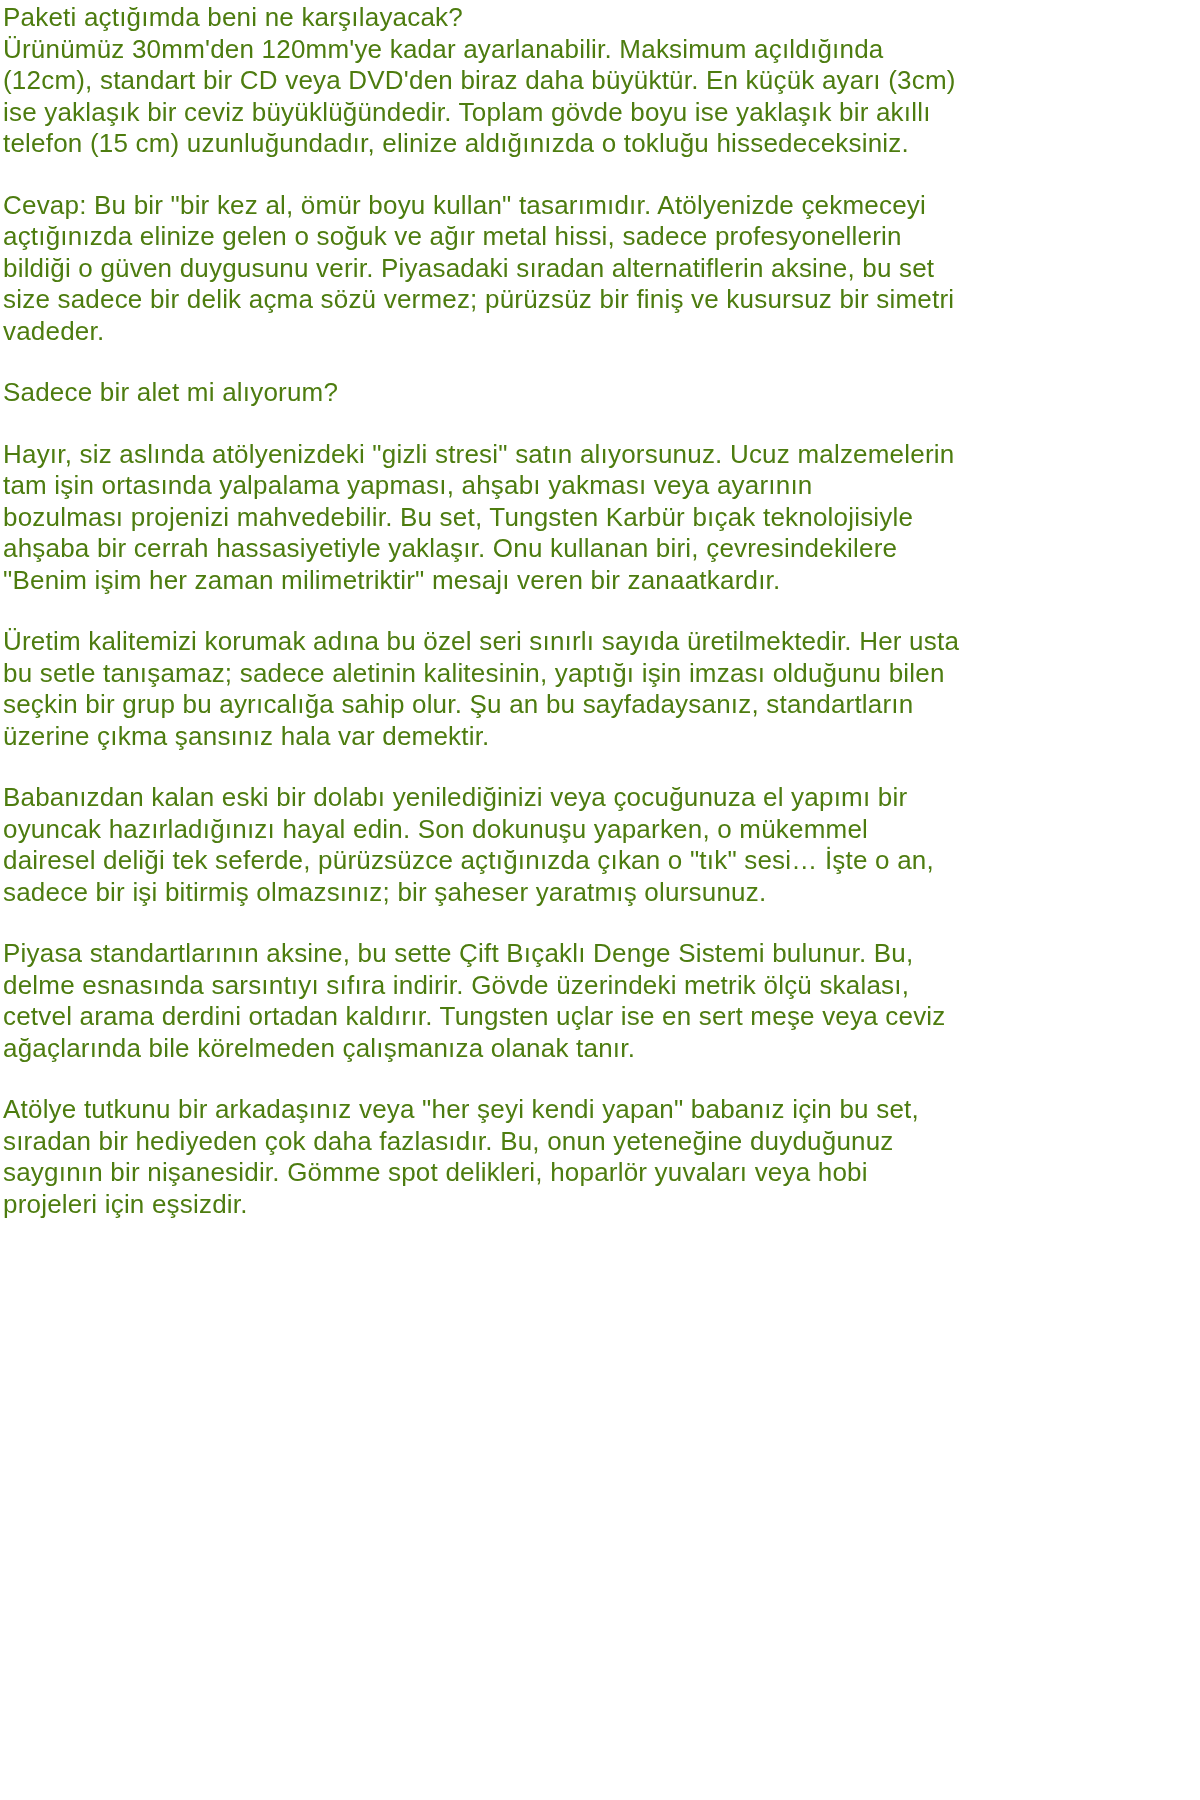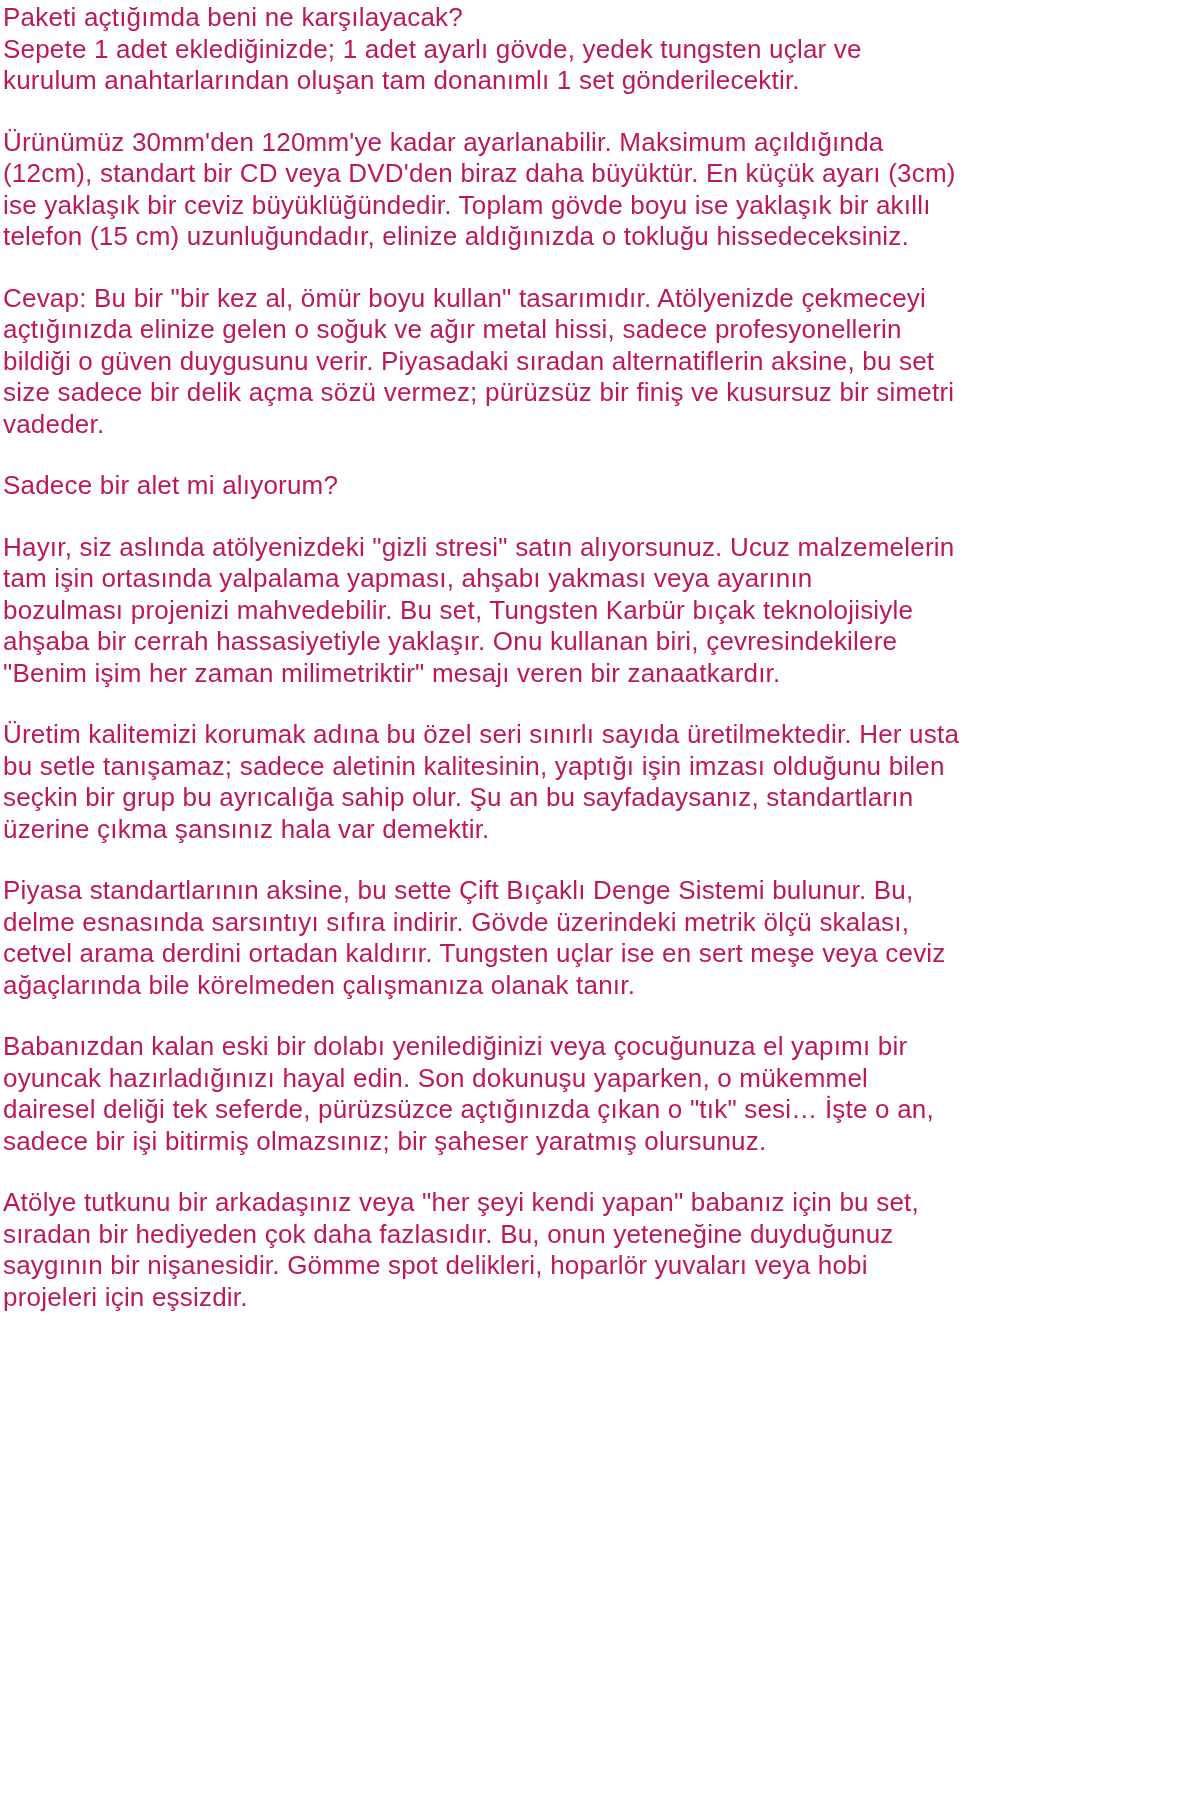--- a/index.html
+++ b/index.html
@@ -12,67 +12,65 @@
     height: 1800px;
     background: #ffffff;
     overflow: hidden;
     font-family: "Liberation Sans", sans-serif;
   }
   .doc {
     box-sizing: border-box;
     width: 1200px;
     height: 1646px;
     padding: 2px 2px 0 3px;
-    color: #be185d;
+    color: #4d7c0f;
     font-size: 26px;
     line-height: 31.5px;
     font-weight: 400;
     letter-spacing: 0.2px;
     overflow: hidden;
   }
   .doc p {
     margin: 0 0 30px 0;
     white-space: pre;      
     overflow: hidden;
   }
   .doc p.tight {
     margin-bottom: 0;      
   }
 </style>
 </head>
 <body>
 
 <main class="doc">
   <p class="tight">Paketi açtığımda beni ne karşılayacak?</p>
-  <p>Sepete 1 adet eklediğinizde; 1 adet ayarlı gövde, yedek tungsten uçlar ve
-kurulum anahtarlarından oluşan tam donanımlı 1 set gönderilecektir.</p>
   <p>Ürünümüz 30mm'den 120mm'ye kadar ayarlanabilir. Maksimum açıldığında
 (12cm), standart bir CD veya DVD'den biraz daha büyüktür. En küçük ayarı (3cm)
 ise yaklaşık bir ceviz büyüklüğündedir. Toplam gövde boyu ise yaklaşık bir akıllı
 telefon (15 cm) uzunluğundadır, elinize aldığınızda o tokluğu hissedeceksiniz.</p>
   <p>Cevap: Bu bir "bir kez al, ömür boyu kullan" tasarımıdır. Atölyenizde çekmeceyi
 açtığınızda elinize gelen o soğuk ve ağır metal hissi, sadece profesyonellerin
 bildiği o güven duygusunu verir. Piyasadaki sıradan alternatiflerin aksine, bu set
 size sadece bir delik açma sözü vermez; pürüzsüz bir finiş ve kusursuz bir simetri
 vadeder.</p>
   <p>Sadece bir alet mi alıyorum?</p>
   <p>Hayır, siz aslında atölyenizdeki "gizli stresi" satın alıyorsunuz. Ucuz malzemelerin
 tam işin ortasında yalpalama yapması, ahşabı yakması veya ayarının
 bozulması projenizi mahvedebilir. Bu set, Tungsten Karbür bıçak teknolojisiyle
 ahşaba bir cerrah hassasiyetiyle yaklaşır. Onu kullanan biri, çevresindekilere
 "Benim işim her zaman milimetriktir" mesajı veren bir zanaatkardır.</p>
   <p>Üretim kalitemizi korumak adına bu özel seri sınırlı sayıda üretilmektedir. Her usta
 bu setle tanışamaz; sadece aletinin kalitesinin, yaptığı işin imzası olduğunu bilen
 seçkin bir grup bu ayrıcalığa sahip olur. Şu an bu sayfadaysanız, standartların
 üzerine çıkma şansınız hala var demektir.</p>
+  <p>Babanızdan kalan eski bir dolabı yenilediğinizi veya çocuğunuza el yapımı bir
+oyuncak hazırladığınızı hayal edin. Son dokunuşu yaparken, o mükemmel
+dairesel deliği tek seferde, pürüzsüzce açtığınızda çıkan o "tık" sesi… İşte o an,
+sadece bir işi bitirmiş olmazsınız; bir şaheser yaratmış olursunuz.</p>
   <p>Piyasa standartlarının aksine, bu sette Çift Bıçaklı Denge Sistemi bulunur. Bu,
 delme esnasında sarsıntıyı sıfıra indirir. Gövde üzerindeki metrik ölçü skalası,
 cetvel arama derdini ortadan kaldırır. Tungsten uçlar ise en sert meşe veya ceviz
 ağaçlarında bile körelmeden çalışmanıza olanak tanır.</p>
-  <p>Babanızdan kalan eski bir dolabı yenilediğinizi veya çocuğunuza el yapımı bir
-oyuncak hazırladığınızı hayal edin. Son dokunuşu yaparken, o mükemmel
-dairesel deliği tek seferde, pürüzsüzce açtığınızda çıkan o "tık" sesi… İşte o an,
-sadece bir işi bitirmiş olmazsınız; bir şaheser yaratmış olursunuz.</p>
   <p>Atölye tutkunu bir arkadaşınız veya "her şeyi kendi yapan" babanız için bu set,
 sıradan bir hediyeden çok daha fazlasıdır. Bu, onun yeteneğine duyduğunuz
 saygının bir nişanesidir. Gömme spot delikleri, hoparlör yuvaları veya hobi
 projeleri için eşsizdir.</p>
 </main>
 
 </body></html>

